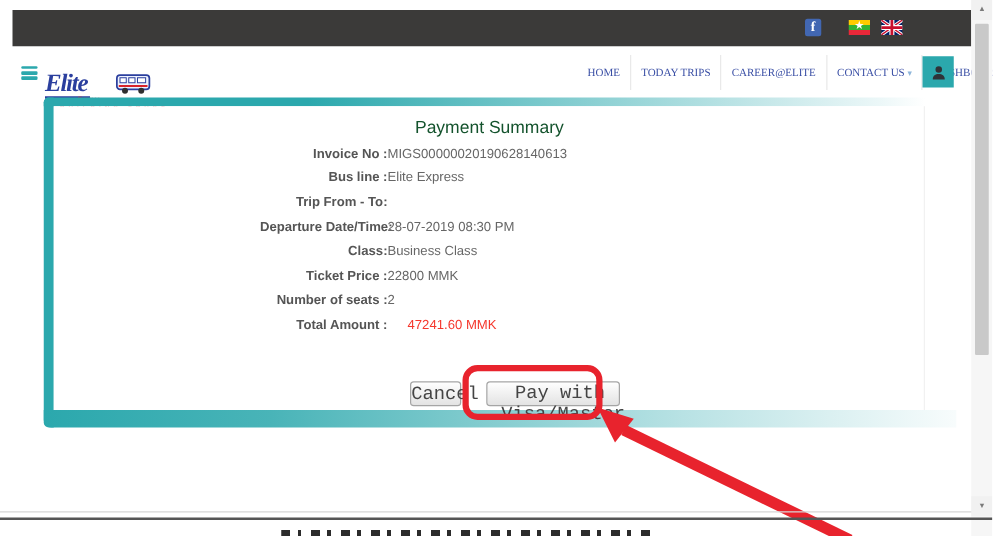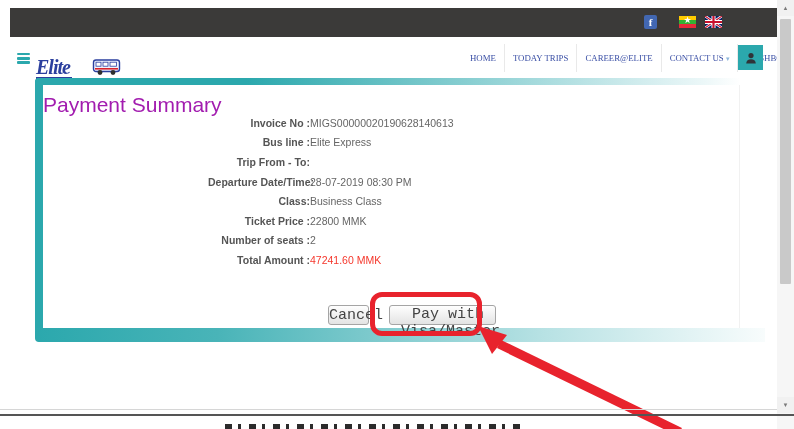--- a/index.html
+++ b/index.html
@@ -49,28 +49,28 @@
 
   
   .card-top { position:absolute; left:35px; top:78px; width:705px; height:7px; border-radius:4px 0 0 0;
               background:linear-gradient(90deg,#2ba8ad 0%,#2ba8ad 30%,rgba(180,225,228,0.25) 95%,rgba(180,225,228,0) 100%); }
   .card-left { position:absolute; left:35px; top:78px; width:8px; height:264px; background:#2ba8ad; border-radius:4px 0 0 4px; }
   .card-bottom { position:absolute; left:35px; top:328px; width:730px; height:14px; border-radius:0 0 0 6px;
               background:linear-gradient(90deg,#2ba8ad 0%,#49b4b8 25%,#b8e2e4 70%,rgba(226,243,244,0.25) 100%); }
   .card-inner { position:absolute; left:43px; top:85px; width:697px; height:243px; background:#fff;
                 border-right:1px solid #f1f1f1; }
 
-  .card-title { position:absolute; left:43px; top:93px; width:697px; text-align:left;
-                font-size:21px; color:#a21caf; }
+  .card-title { position:absolute; left:43px; top:93px; width:697px; text-align:center;
+                font-size:14px; color:#14532d; }
 
   .rows { position:absolute; left:208px; top:113px; width:480px; }
   .row { display:flex; height:19.6px; align-items:center;text-align:right; }
   .row .lbl { width:102px; font-size:10.5px; font-weight:bold; color:#555; white-space:nowrap; }
   .row .val { font-size:10.5px; color:#666; white-space:nowrap; }
-  .row .val.red { color:#f5372c; }
+  .row .val.red { color:#f5372c;margin-left:16px; }
 
   .btn { position:absolute; top:305px; height:20px; font-size:15px; color:#444;
          background:linear-gradient(180deg,#fefefe,#e3e3e3); border:1px solid #a5a5a5;
          border-radius:3px; cursor:pointer; font-family:Liberation Mono, monospace; }
   .btn-cancel { left:328px; width:41px; }
   .btn-pay { left:389px; width:107px;padding-left:11px; }
 
   
   .annot-box { position:absolute; left:370px; top:292px; width:112px; height:44px;
                border:5px solid #e8232d; border-radius:12px; z-index:30; pointer-events:none; }

